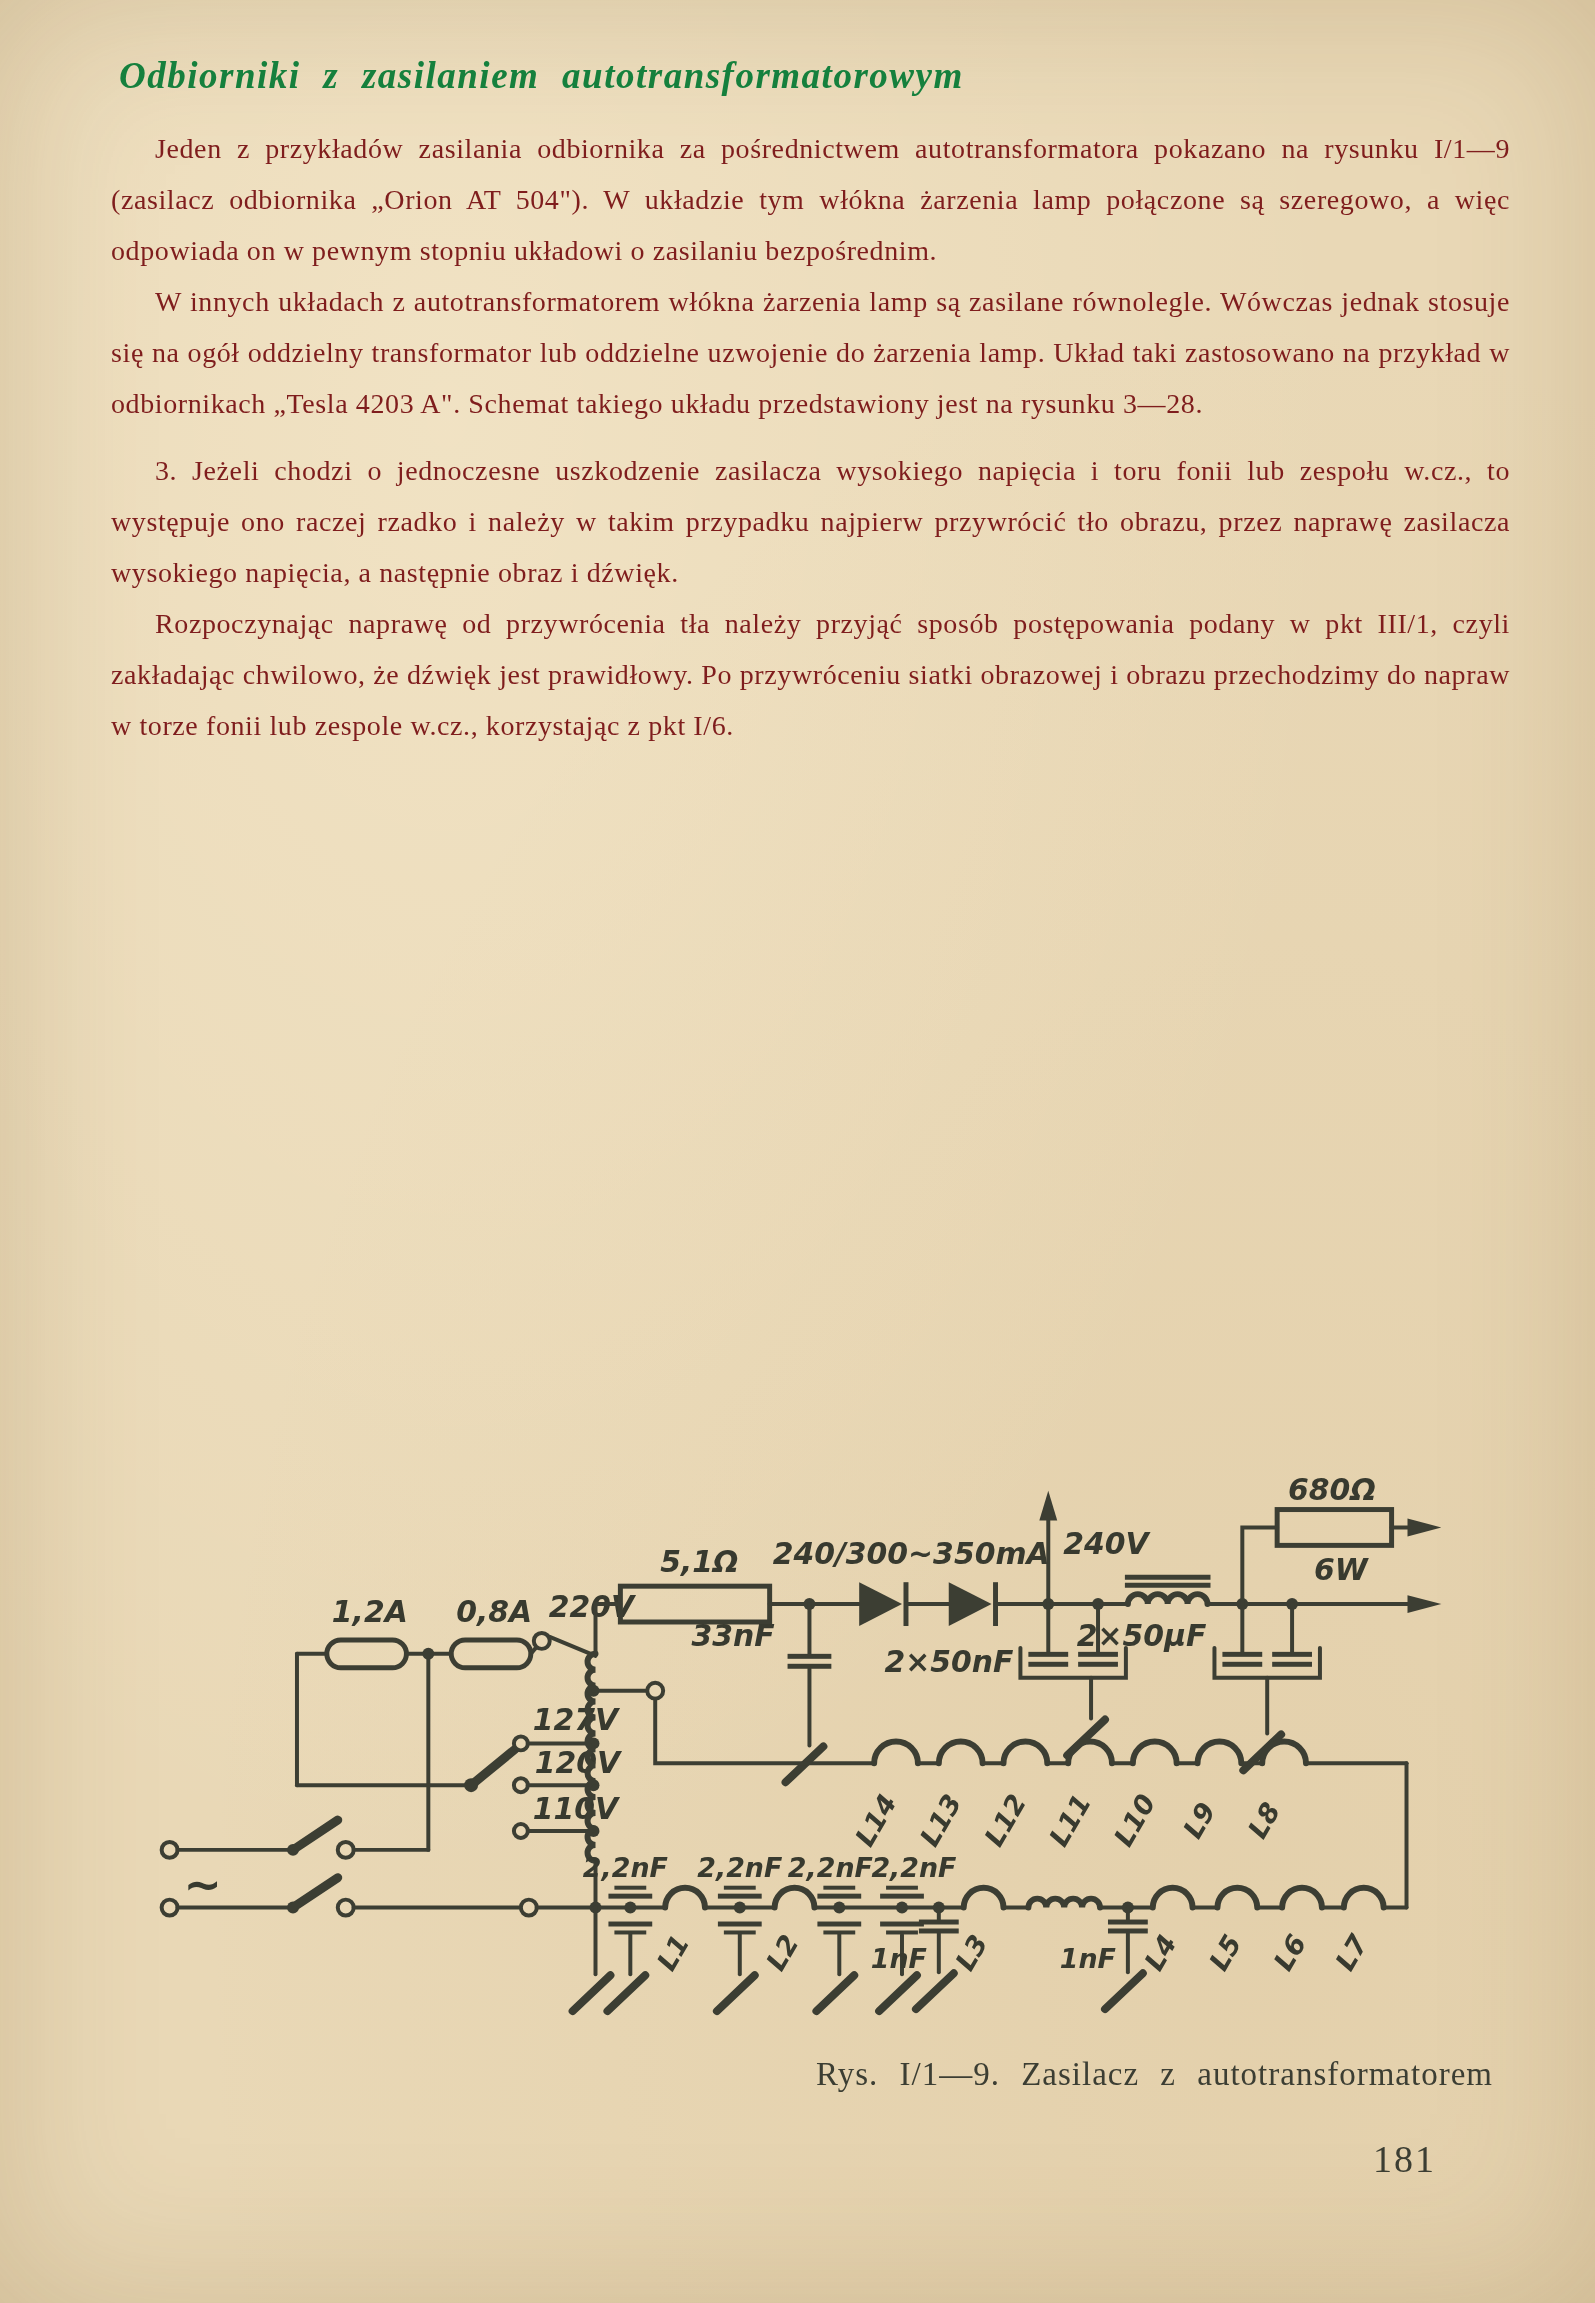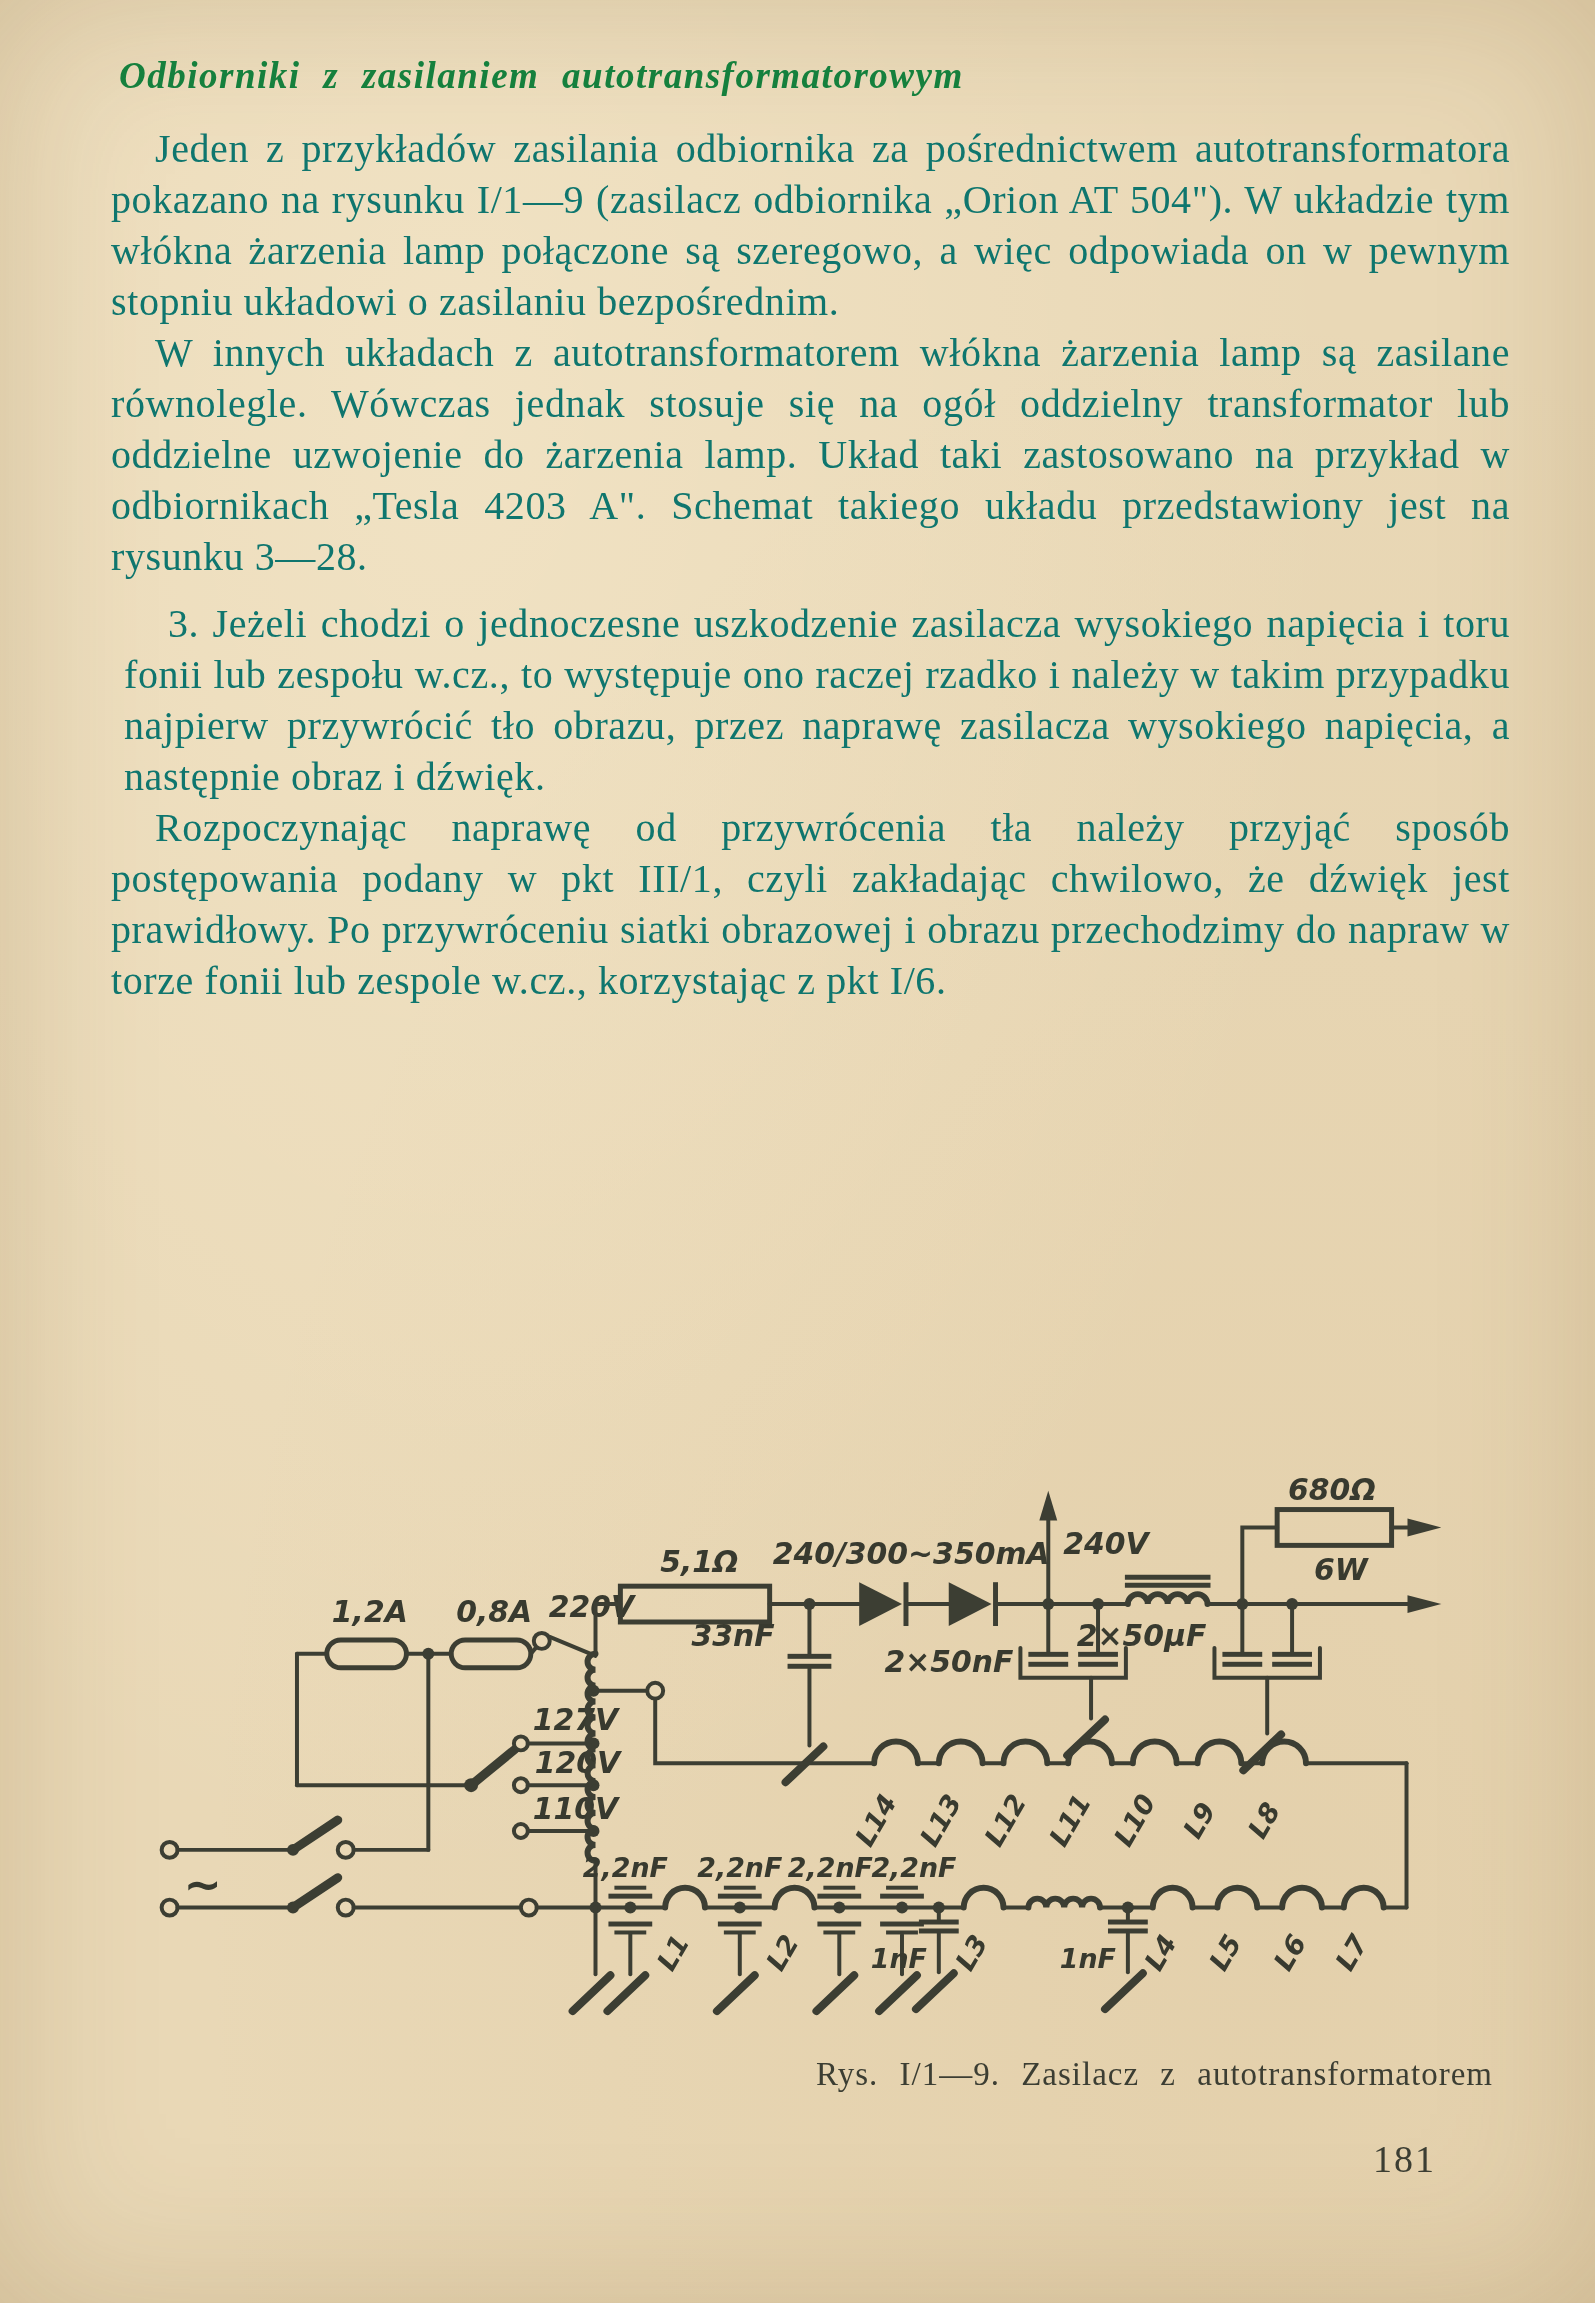--- a/index.html
+++ b/index.html
@@ -15,25 +15,25 @@
     color:#3c3e33;
     overflow:hidden;
   }
   .textcol{ padding:54px 86px 0 111px; }
   h1.runhead{
     font-style:italic; font-weight:bold;
     font-size:37px; letter-spacing:1.5px; word-spacing:12px;
     color:#15803d; margin:0 0 26px 8px;
   }
   p.bodypar{
-    font-size:40px; line-height:51px; letter-spacing:0.6px;
+    font-size:28px; line-height:51px; letter-spacing:0.6px;
     text-align:justify; text-indent:44px;
-    color:#0f766e;
-  }
-  p.space-before{ margin-top:16px;margin-left:13px; }
+    color:#7f1d1d;
+  }
+  p.space-before{ margin-top:16px; }
   .figure{ position:absolute; left:88px; top:1415px; width:1423px; height:617px; }
   .figure svg{ width:100%; height:100%; }
   .caption{
     position:absolute; left:0; top:2056px; width:1493px;
     text-align:right; font-size:33px; letter-spacing:1px; word-spacing:12px;
     color:#3c3e33;
   }
   .folio{
     position:absolute; left:1373px; top:2137px;
     font-size:38px; letter-spacing:2px; color:#3c3e33;

